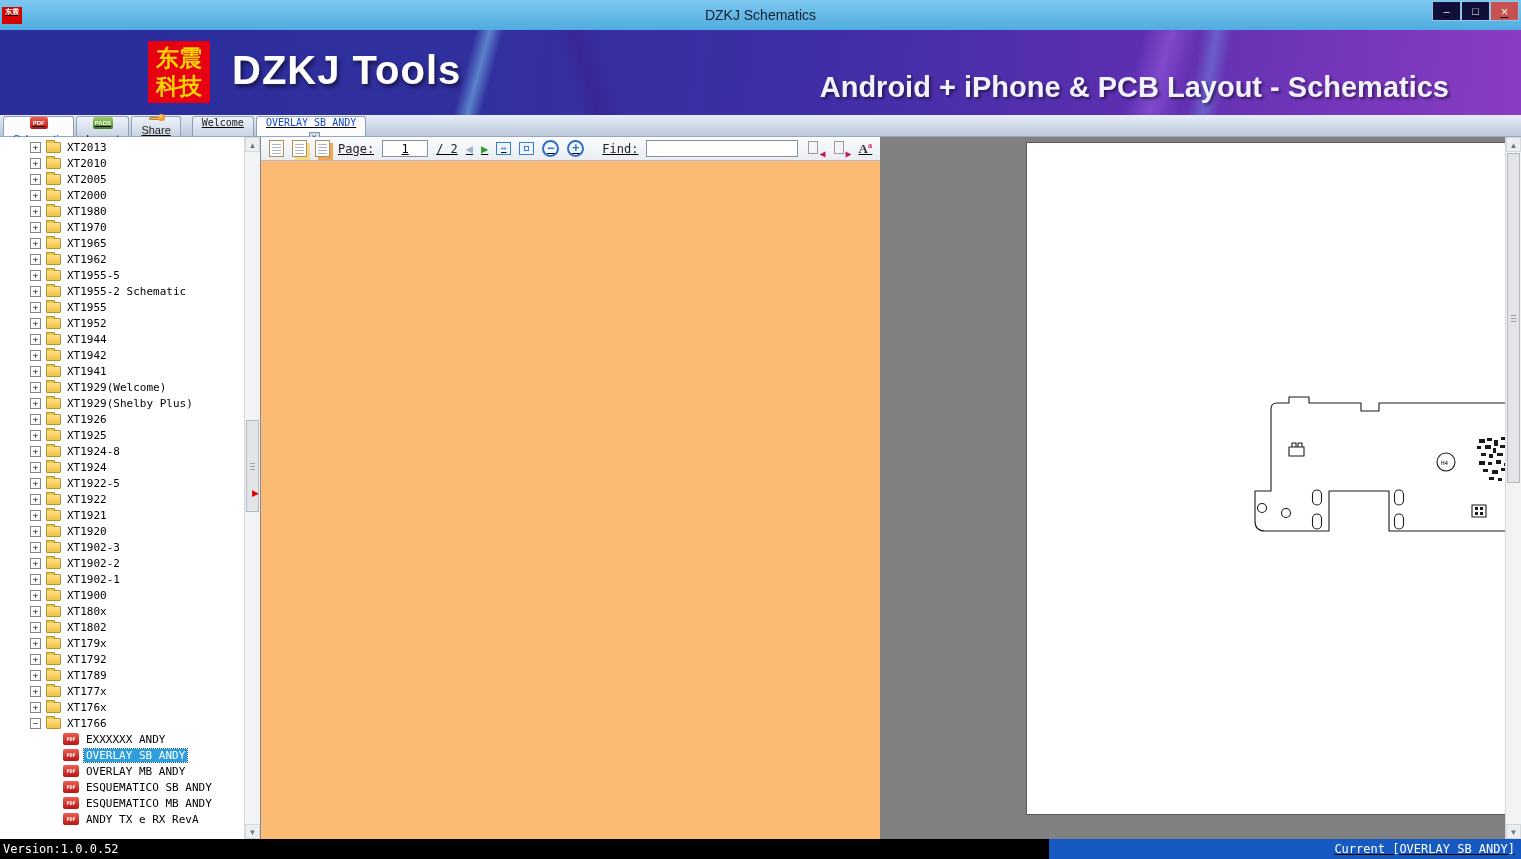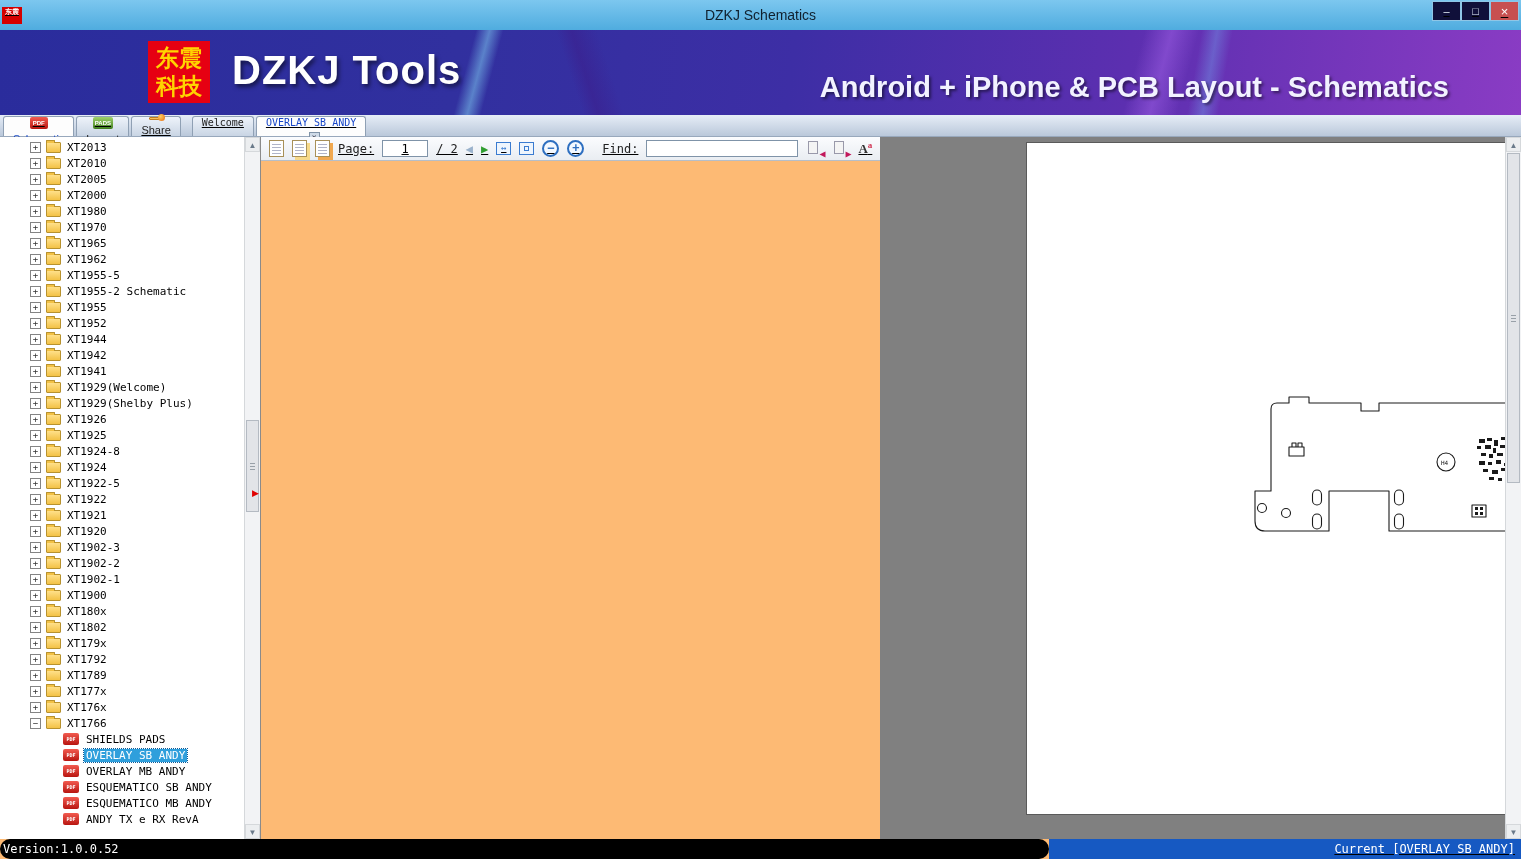--- a/index.html
+++ b/index.html
@@ -86,21 +86,21 @@
   .scrollbar-v { position:absolute; top:0; right:0; bottom:0; width:16px; background:#f2f3f5; border-left:1px solid #d5d8db; z-index:5; }
   .sb-arrow { position:absolute; left:0; right:0; height:15px; text-align:center; font-size:8px; color:#6a7a8a; line-height:15px; background:#eceef0; border:1px solid #d5d8db; }
   .sb-arrow.up { top:0; } .sb-arrow.down { bottom:0; }
   .sb-thumb { position:absolute; left:1px; right:1px; background:#e2e4e8; border:1px solid #b4bac2; }
   .sb-thumb::after { content:''; position:absolute; left:3px; right:3px; top:50%; height:1px; background:#98a0a8; box-shadow:0 -3px 0 #98a0a8,0 3px 0 #98a0a8; }
   .tree-thumb { top:283px; height:92px; }
   .view-thumb { top:16px; height:330px; }
 
   
   .statusbar { height:20px; display:flex; font-family:"DejaVu Sans Mono",monospace; font-size:12px; color:#fff; }
-  .status-left { flex:1; background:#000; padding-left:3px; line-height:20px;border-radius:10px; }
+  .status-left { flex:1; background:#000; padding-left:3px; line-height:20px; }
   .status-right { width:472px; background:#1659c2; text-align:right; padding-right:6px; line-height:20px; }
 </style>
 </head>
 <body>
 
 <div class="window">
 
   <div class="titlebar">
     <span class="app-icon">东震</span>
     <span class="window-title">DZKJ Schematics</span>
@@ -332,21 +332,21 @@
             <span class="folder-icon"></span>
             <span class="tree-label">XT176x</span>
           </div>
           <div class="tree-row">
             <span class="expander">−</span>
             <span class="folder-icon"></span>
             <span class="tree-label">XT1766</span>
           </div>
           <div class="tree-row child">
             <span class="pdficon">PDF</span>
-            <span class="tree-label">SHIELDS PADS</span>
+            <span class="tree-label">EXXXXXX ANDY</span>
           </div>
           <div class="tree-row child">
             <span class="pdficon">PDF</span>
             <span class="tree-label selected">OVERLAY SB ANDY</span>
           </div>
           <div class="tree-row child">
             <span class="pdficon">PDF</span>
             <span class="tree-label">OVERLAY MB ANDY</span>
           </div>
           <div class="tree-row child">

